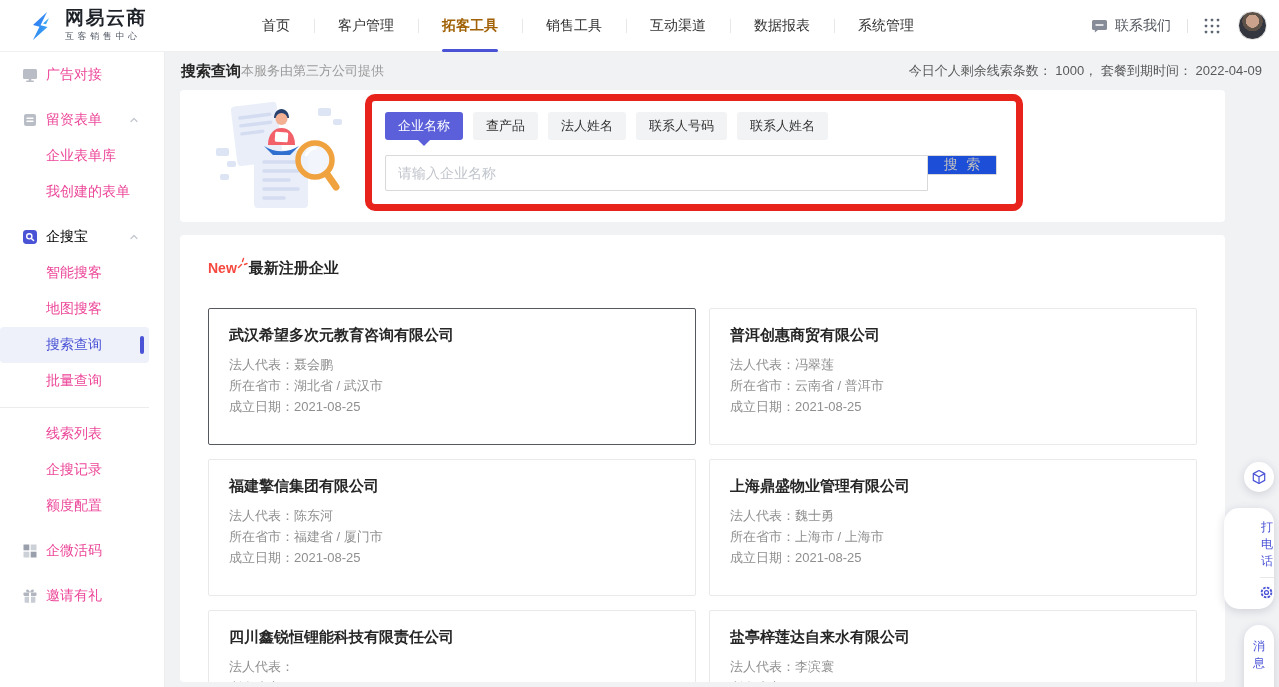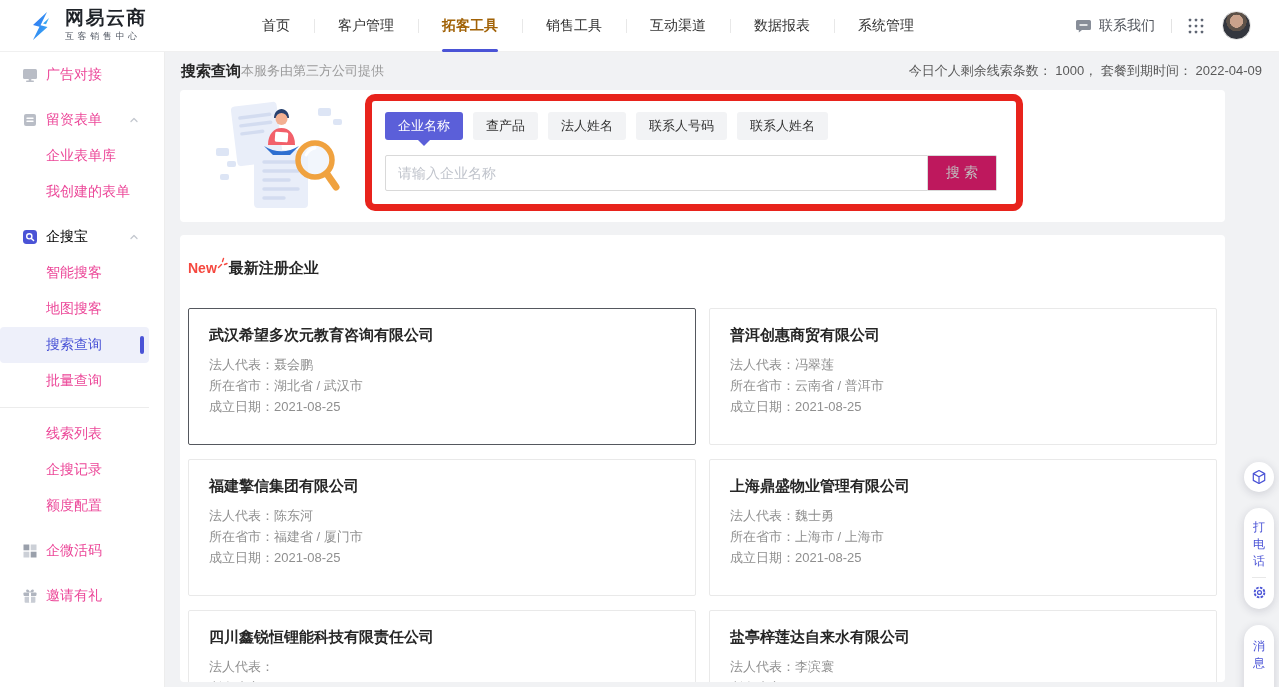--- a/index.html
+++ b/index.html
@@ -4,21 +4,21 @@
 <style>
   * { margin:0; padding:0; box-sizing:border-box; }
   html,body { background:#e9eaec; }
   .page {
     position:relative; width:1279px; height:687px; overflow:hidden;
     background:#f1f2f4; font-family:"Liberation Sans","DejaVu Sans",sans-serif;
     color:#262626;
   }
   
   .topbar { position:relative; z-index:3; height:52px; background:#fff; border-bottom:1px solid #f0f0f0;
-    display:flex; align-items:center; padding:0 28px 0 24px; }
+    display:flex; align-items:center; padding:0 12px 0 24px; }
   .logo { display:flex; align-items:center; gap:9px; width:196px; flex:none; }
   .logo-title { font-size:19px; font-weight:700; color:#1f2329; letter-spacing:1.5px; line-height:20px; }
   .logo-sub { font-size:9px; color:#555b66; letter-spacing:3.6px; margin-top:2px; }
   .topnav { display:flex; align-items:center; height:52px; margin-left:18px; }
   .nav-item { position:relative; padding:0 24px; height:52px; display:flex; align-items:center;
     font-size:14px; color:#333; cursor:pointer; white-space:nowrap; }
   .nav-item:not(:first-child)::before { content:""; position:absolute; left:0; top:19px; width:1px; height:14px; background:#e8e8e8; }
   .nav-item.active { color:#a16207; font-weight:700; }
   .nav-item.active::after { content:""; position:absolute; left:50%; transform:translateX(-50%);
     bottom:0; width:56px; height:3px; border-radius:2px; background:#4a53d6; }
@@ -55,40 +55,40 @@
   .tabs { display:flex; gap:10px; }
   .tab { position:relative; height:28px; padding:0 13px; font-size:13px; color:#333; background:#f2f3f5;
     border-radius:3px; display:flex; align-items:center; cursor:pointer; white-space:nowrap; }
   .tab.active { background:#5b5fd9; color:#fff;text-align:right; }
   .tab.active::after { content:""; position:absolute; top:100%; left:50%; transform:translateX(-50%);
     border:6px solid transparent; border-top:6px solid #5b5fd9; border-bottom:0; }
   .input-row { margin-top:15px; display:flex; }
   .search-input { width:543px; height:36px; border:1px solid #d9d9d9; border-radius:2px 0 0 2px;
     padding:0 12px; font-size:14px; color:#333; outline:none; font-family:inherit; }
   .search-input::placeholder { color:#c0c4cc; }
-  .search-btn { width:69px; height:36px; border:1px solid #d9d9d9; border-left:none; background:#be185d;
-    color:#bfbfbf; font-size:14px; border-radius:0 2px 2px 0; cursor:pointer; font-family:Liberation Sans, sans-serif; }
+  .search-btn { width:69px; height:20px; border:1px solid #d9d9d9; border-left:none; background:#1d4ed8;
+    color:#bfbfbf; font-size:14px; border-radius:0 2px 2px 0; cursor:pointer; font-family:Liberation Mono, monospace; }
   .red-annotation { position:absolute; left:185px; top:4px; width:658px; height:117px;
     border:7px solid #e8231c; border-radius:10px; pointer-events:none; z-index:6; }
   .results-panel { margin:13px 54px 0 15px; height:447px; background:#fff; border-radius:4px;
-    padding:22px 8px; overflow:hidden; }
+    padding:22px 28px; overflow:hidden; }
   .results-header { display:flex; align-items:flex-end; }
   .new-badge { color:#f5483f; font-weight:700; font-size:14px; line-height:17px; }
   .sparkle { margin:0 1px 8px 0; }
   .results-title { font-size:15px; font-weight:700; color:#262626; line-height:18px; }
   .cards-grid { display:grid; grid-template-columns:1fr 1fr; column-gap:13px; row-gap:14px; margin-top:31px; }
   .card { height:137px; border:1px solid #e9e9e9; border-radius:2px; background:#fff; padding:17px 20px; cursor:pointer; }
   .card.highlighted { border-color:#55585e; }
   .card-name { font-size:15px; font-weight:600; color:#262626; margin-bottom:9px; }
   .card-row { font-size:13px; color:#8f8f8f; line-height:21px; }
   
   .float-btn { position:absolute; right:5px; background:#fff; box-shadow:0 2px 10px rgba(30,34,60,.16);
     display:flex; flex-direction:column; align-items:center; cursor:pointer; z-index:4; }
   .float-cube { top:462px; width:30px; height:30px; border-radius:50%; justify-content:center; }
-  .float-phone { top:508px; width:30px; border-radius:15px; padding:11px 0 9px; gap:7px; }
+  .float-phone { top:508px; width:50px; border-radius:15px; padding:11px 0 9px; gap:7px;align-items:flex-end; }
   .float-msg { top:625px; width:30px; height:80px; border-radius:15px; padding-top:13px; }
   .v-label { width:14px; font-size:12px; color:#4a53d6; line-height:17px; text-align:center; word-break:break-all; }
   .pill-sep { width:14px; height:1px; background:#e8e8e8; }
   svg { display:block; }
 </style>
 </head>
 <body>
 
 <div class="page">
 

